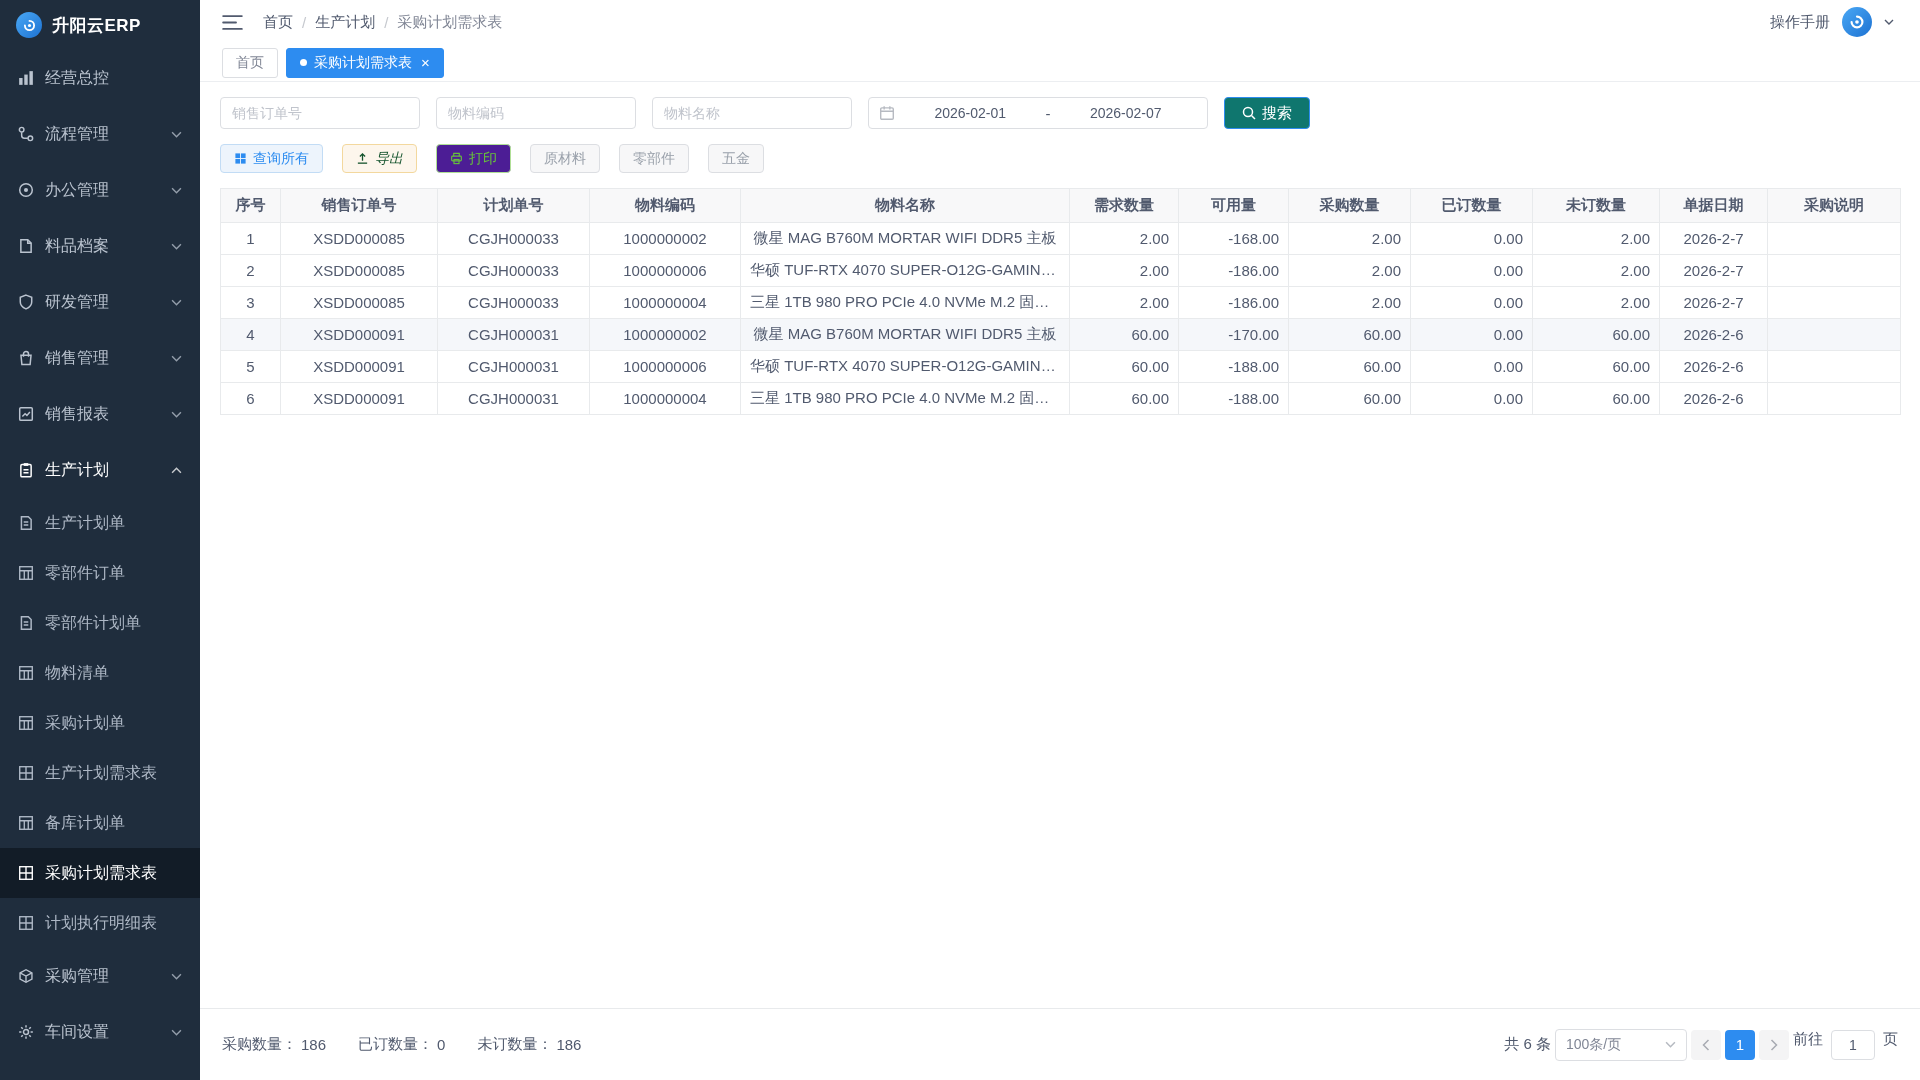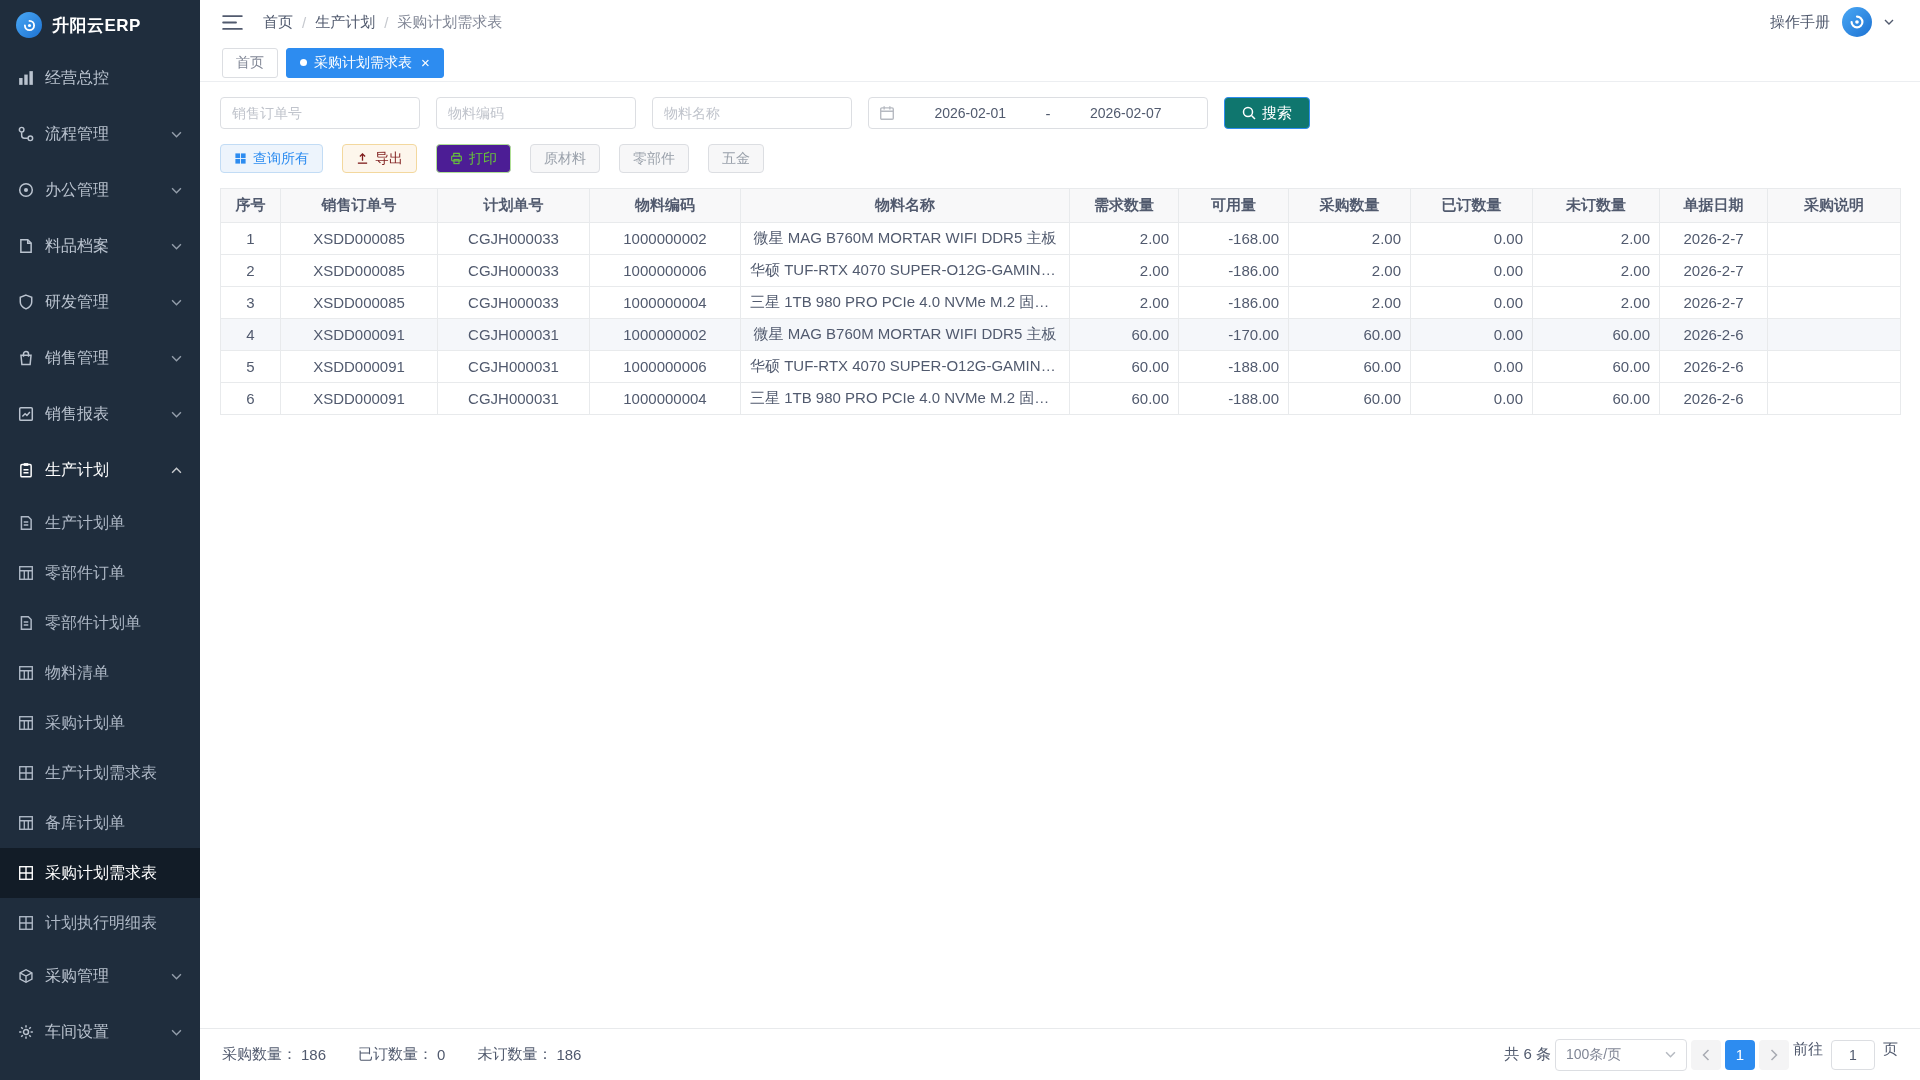--- a/index.html
+++ b/index.html
@@ -55,32 +55,32 @@
   .cal-icon svg { width:100%; height:100%; }
   .date-range input { flex:1; min-width:0; border:none; outline:none; text-align:center; font-size:14px; color:#515a6e; font-family:inherit; background:transparent; }
   .date-sep { color:#515a6e; }
   .btn-search { height:32px; padding:0 17px; background:#0f766e; border:1px solid #2d8cf0; color:#fff; border-radius:4px; display:flex; align-items:center; gap:6px; font-size:15px; cursor:pointer; font-family:inherit; }
   .btn-search .icon { width:14px; height:14px; }
 
   .actions { display:flex; align-items:center; gap:19px; margin-top:15px; }
   .btn { height:29px; padding:0 13px; border-radius:4px; border:1px solid; display:flex; align-items:center; gap:6px; font-size:14px; cursor:pointer; font-family:inherit; }
   .btn .icon { width:13px; height:13px; }
   .btn.blue    { background:#edf4fc; border-color:#c2dcf5; color:#2d8cf0; }
-  .btn.warning { background:#fdf6ec; border-color:#f3d89e; color:#7f1d1d; }
+  .btn.warning { background:#fdf6ec; border-color:#f3d89e; color:#14532d;font-style:italic; }
   .btn.success { background:#4c1d95; border-color:#b0df96; color:#67c23a; }
   .btn.plain   { background:#f7f7f8; border-color:#dcdee2; color:#99a0aa; }
 
   .grid-table { width:100%; border-collapse:collapse; table-layout:fixed; margin-top:15px;padding-left:21px; }
   .grid-table th, .grid-table td { border:1px solid #e8eaec; padding:0 9px; white-space:nowrap; overflow:hidden; text-overflow:ellipsis; }
   .grid-table th { height:34px; background:#f8f8f9; color:#515a6e; font-weight:bold; font-size:15px; text-align:center; }
   .grid-table td { height:32px; color:#515a6e; font-size:15px; }
   .grid-table tr.row-hover td { background:#f5f7fa; }
 
   
-  .statusbar { height:52px; border-top:1px solid #e8eaec; display:flex; align-items:center; padding:0 22px; }
+  .statusbar { height:72px; border-top:1px solid #e8eaec; display:flex; align-items:center; padding:0 22px; }
   .stats { display:flex; align-items:center; gap:32px; font-size:15px; }
   .stat { display:flex; align-items:center; gap:4px; }
   .stat .val { color:#515a6e; }
   .pager { margin-left:auto; display:flex; align-items:center; gap:4px; font-size:15px; color:#515a6e; }
   .page-select { height:32px; width:132px; border:1px solid #dcdee2; border-radius:4px; display:flex; align-items:center; justify-content:space-between; padding:0 10px; color:#808695; font-size:14px; cursor:pointer; }
   .sel-caret { width:11px; height:7px; display:inline-flex; color:#b6bac1; }
   .sel-caret svg { width:100%; height:100%; }
   .pg-btn { width:30px; height:30px; border-radius:4px; background:#f4f4f5; color:#a8abb2; display:flex; align-items:center; justify-content:center; cursor:pointer; }
   .pg-btn svg { width:8px; height:12px; }
   .pg-cur { width:30px; height:30px; border-radius:4px; background:#2d8cf0; color:#fff; display:flex; align-items:center; justify-content:center; font-size:15px; cursor:default; }

